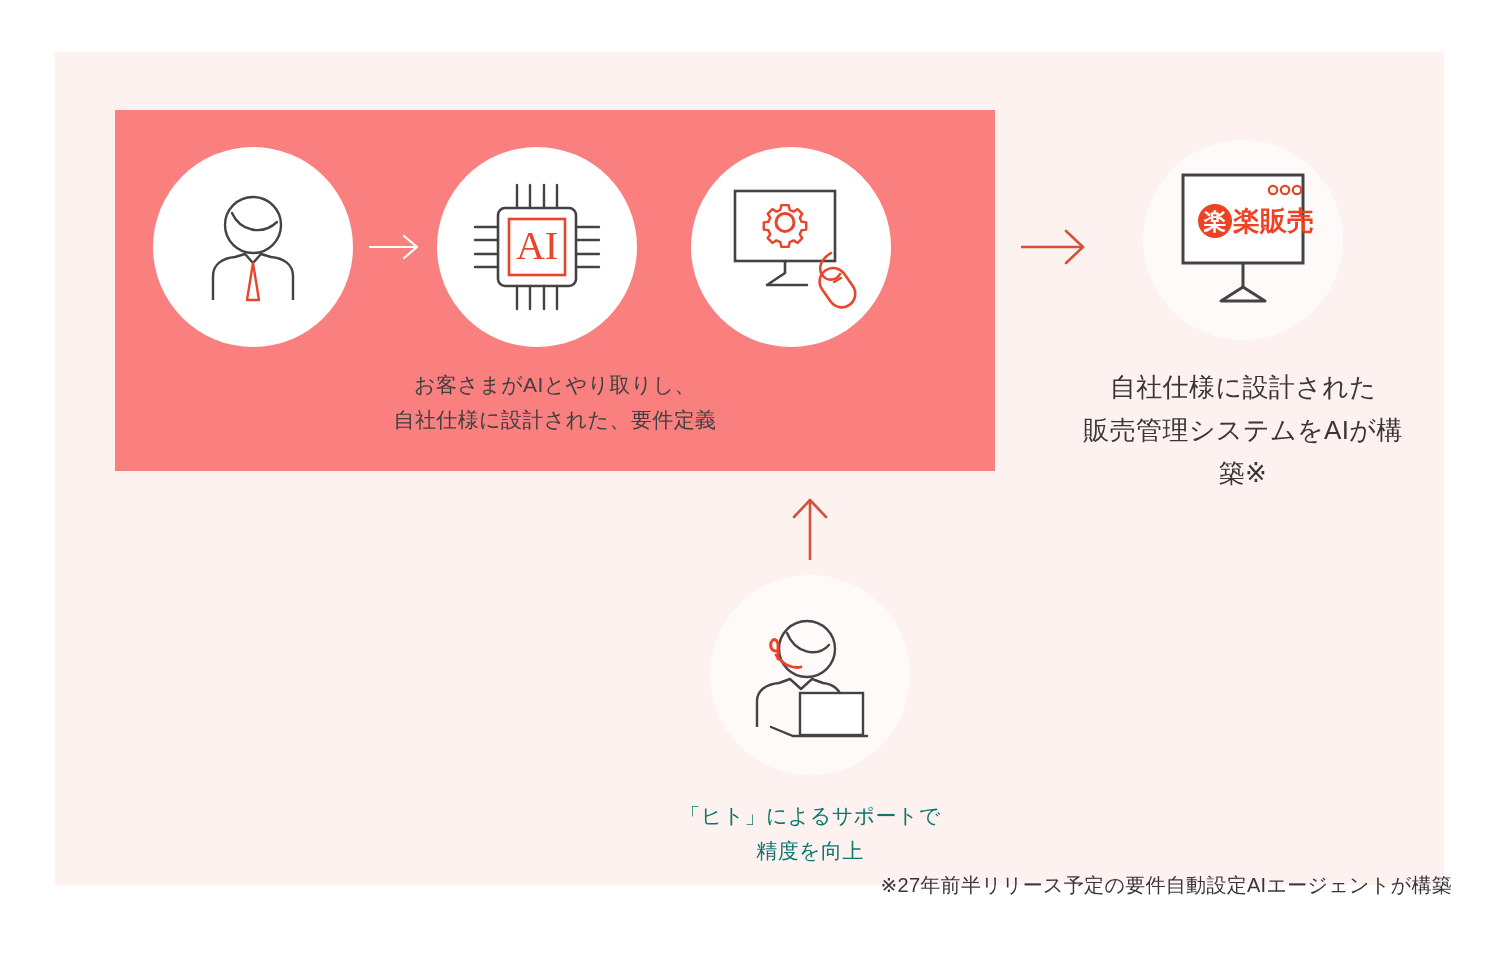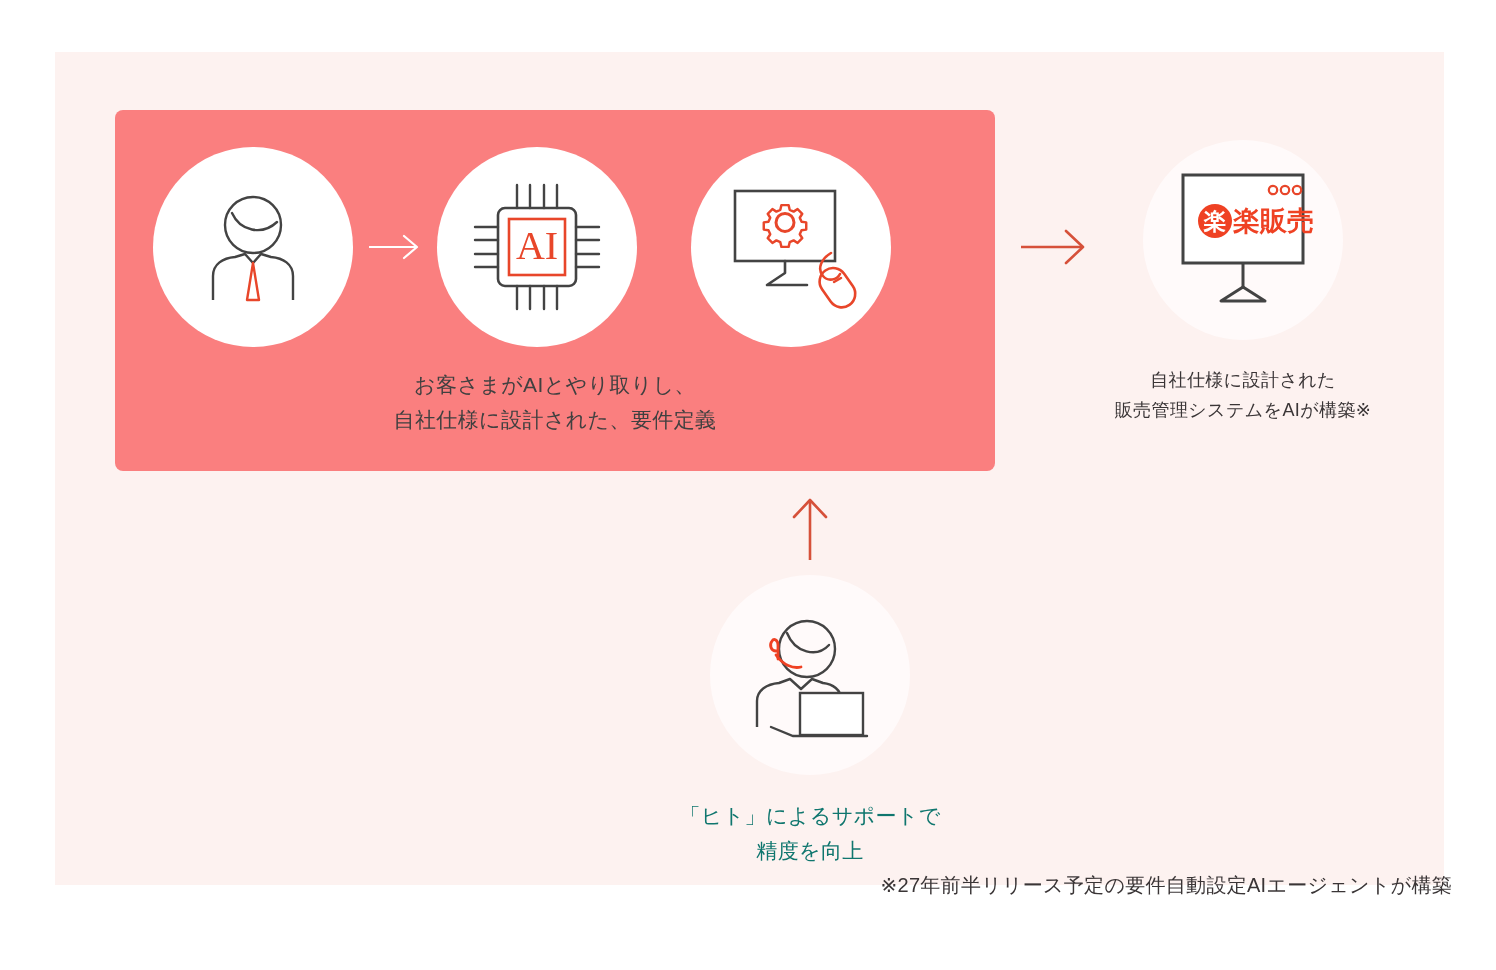--- a/index.html
+++ b/index.html
@@ -34,21 +34,20 @@
   }
 
   
   .salmon-box {
     position: absolute;
     left: 115px;
     top: 110px;
     width: 880px;
     height: 361px;
     background: #fa7f7f;
-    border-radius: 8px;
   }
 
   .circles-row {
     position: absolute;
     left: 0;
     top: 32px;
     width: 880px;
     height: 210px;
     display: flex;
     align-items: center;
@@ -112,21 +111,21 @@
     background: #fffafa;
     margin: 0 auto;
     display: flex;
     align-items: center;
     justify-content: center;
   }
   .right-caption {
     margin-top: 26px;
     text-align: center;
     color: #3a3536;
-    font-size: 18px;
+    font-size: 26px;
     line-height: 1.65;
     letter-spacing: 0.4px;
   }
 
   
   .arrow-up-red {
     position: absolute;
     left: 785px;
     top: 497px;
     width: 50px;

